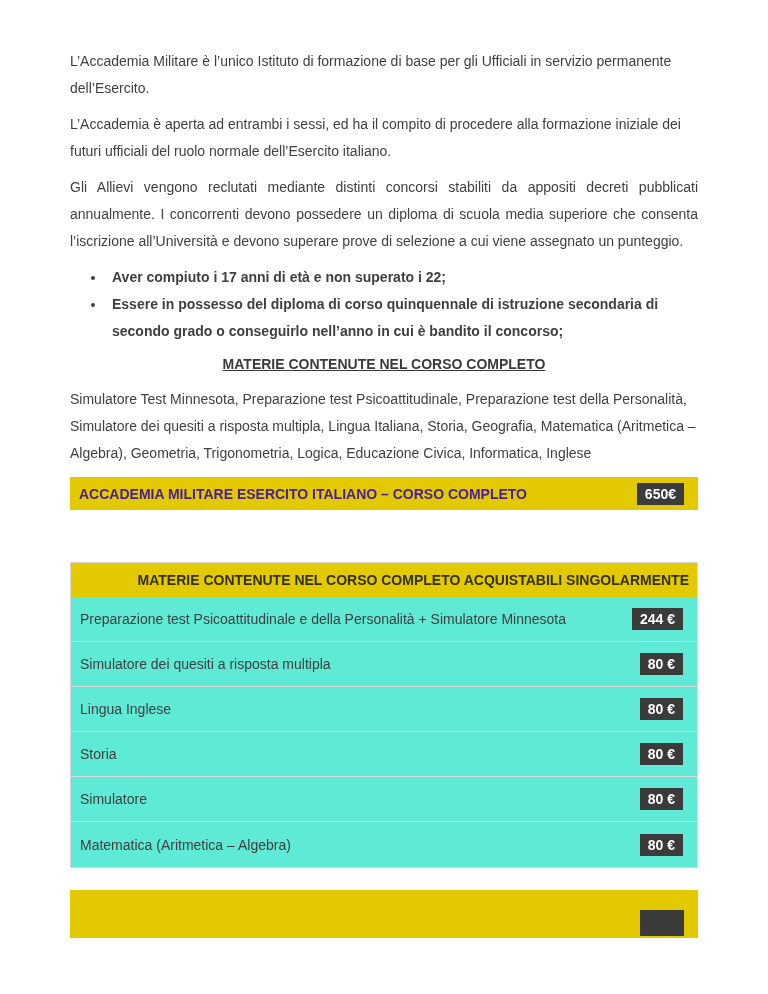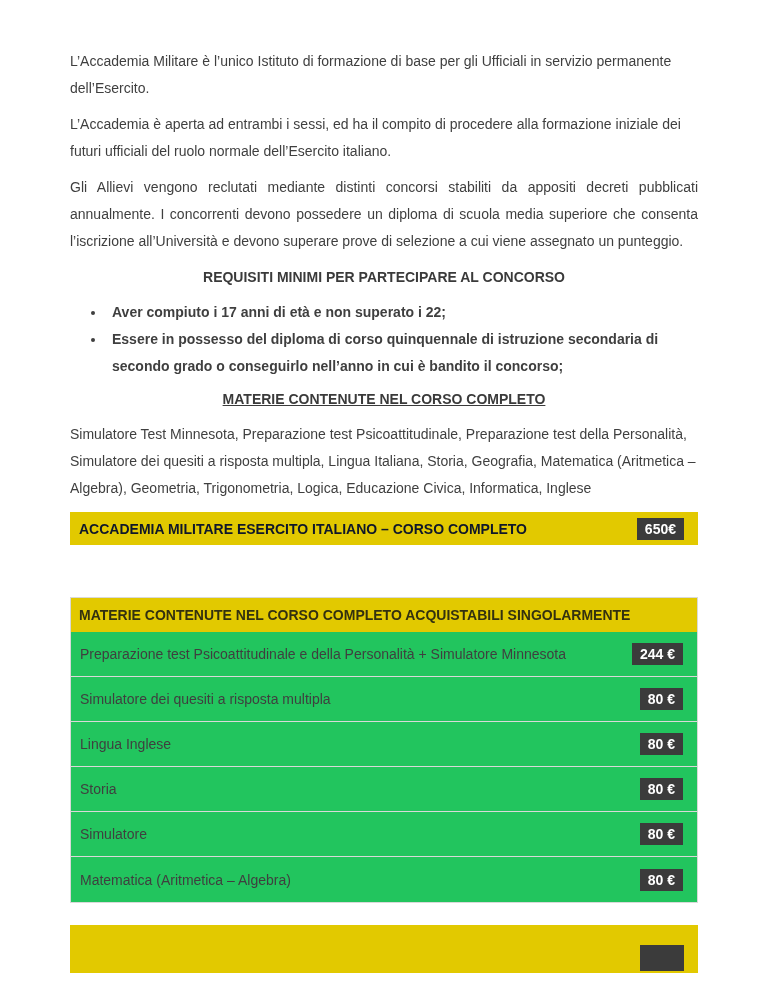--- a/index.html
+++ b/index.html
@@ -46,52 +46,52 @@
     background: #e2c900;
     min-height: 33px;
     display: flex;
     align-items: center;
     justify-content: space-between;
     padding: 4px 14px 4px 9px;
   }
   .banner-title {
     font-weight: bold;
     font-size: 14px;
-    color: #0f172a;
+    color: #4c1d95;
   }
   .price-badge {
     background: #3b3b3b;
     color: #ffffff;
     font-weight: bold;
     font-size: 14px;
     padding: 3px 8px;
     white-space: nowrap;
     margin-left: 25px;
   }
 
   .price-table {
     margin-top: 52px;
     border: 1px solid #d9d9d9;
   }
   .table-header {
     background: #e2c900;
-    text-align: left;
+    text-align: right;
     font-weight: bold;
     font-size: 14px;
     color: #33310f;
     padding: 9px 8px;
   }
   .table-row {
     display: flex;
     align-items: center;
     justify-content: space-between;
     min-height: 45px;
     padding: 10px 14px 10px 9px;
     border-bottom: 1px solid #d9d9d9;
-    background: #22c55e;
+    background: #5eead4;
   }
   .table-row:last-child { border-bottom: none; }
   .row-label { font-size: 14px; }
 
   .banner.partial {
     margin-top: 22px;
     height: 48px;
     align-items: flex-end;
     padding-bottom: 2px;
   }
@@ -104,21 +104,20 @@
 <body>
 
 <div class="page">
 
   <p class="para">L’Accademia Militare è l’unico Istituto di formazione di base per gli Ufficiali in servizio permanente dell’Esercito.</p>
 
   <p class="para">L’Accademia è aperta ad entrambi i sessi, ed ha il compito di procedere alla formazione iniziale dei futuri ufficiali del ruolo normale dell’Esercito italiano.</p>
 
   <p class="para justify">Gli Allievi vengono reclutati mediante distinti concorsi stabiliti da appositi decreti pubblicati annualmente. I concorrenti devono possedere un diploma di scuola media superiore che consenta l’iscrizione all’Università e devono superare prove di selezione a cui viene assegnato un punteggio.</p>
 
-  <h2 class="heading heading-requisiti">REQUISITI MINIMI PER PARTECIPARE AL CONCORSO</h2>
 
   <ul class="bullets">
     <li>Aver compiuto i 17 anni di età e non superato i 22;</li>
     <li>Essere in possesso del diploma di corso quinquennale di istruzione secondaria di secondo grado o conseguirlo nell’anno in cui è bandito il concorso;</li>
   </ul>
 
   <h2 class="heading heading-materie">MATERIE CONTENUTE NEL CORSO COMPLETO</h2>
 
   <p class="para">Simulatore Test Minnesota, Preparazione test Psicoattitudinale, Preparazione test della Personalità, Simulatore dei quesiti a risposta multipla, Lingua Italiana, Storia, Geografia, Matematica (Aritmetica – Algebra), Geometria, Trigonometria, Logica, Educazione Civica, Informatica, Inglese</p>
 

